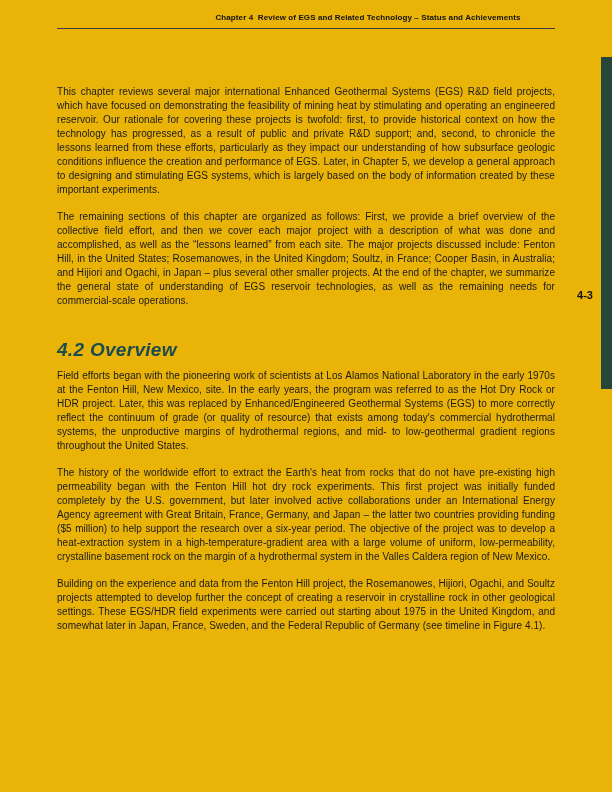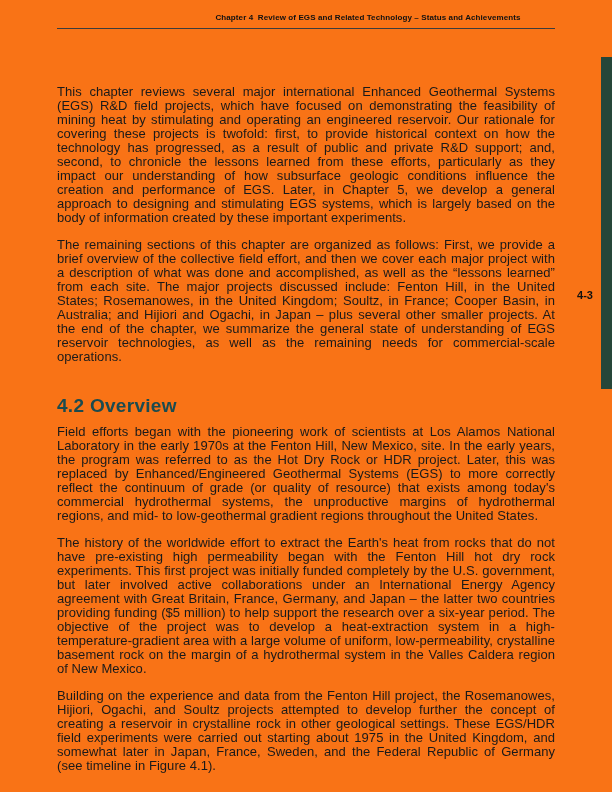--- a/index.html
+++ b/index.html
@@ -1,21 +1,21 @@
 <!DOCTYPE html>
 <html style="--heading: #1b4b4f; --tab: #264639; --body: #1a1a1a; --header: #111111; --rule: #3c3c3c;"><head>
 <meta charset="utf-8">
 <style>
   * { margin: 0; padding: 0; box-sizing: border-box; }
   html, body { background: #ffffff; }
   .page {
     position: relative;
     width: 612px;
     height: 792px;
-    background: #f97316;
+    background: #eab308;
     font-family: "Liberation Sans", sans-serif;
     color: var(--body, #1a1a1a);
     overflow: hidden;
   }
   .running-header {
     position: absolute;
     top: 13px;
     left: 150px;
     right: 26px;
     text-align: center;
@@ -55,23 +55,23 @@
     width: 498px;
   }
   .section-heading {
     font-size: 19px;
     line-height: 23px;
     font-weight: 700;
     letter-spacing: 0.3px;
     color: var(--heading, #1b4b4f);
     margin: 0 0 8px 0;
   }
-  .section-heading.second { margin-top: 30px; }
+  .section-heading.second { margin-top: 30px; font-style: italic; }
   .body-para {
-    font-size: 13px;
+    font-size: 10px;
     line-height: 14px;
     text-align: justify;
     letter-spacing: 0.05px;
     margin: 0 0 13px 0;
     color: var(--body, #1a1a1a);
   }
 </style>
 </head>
 <body>
 

